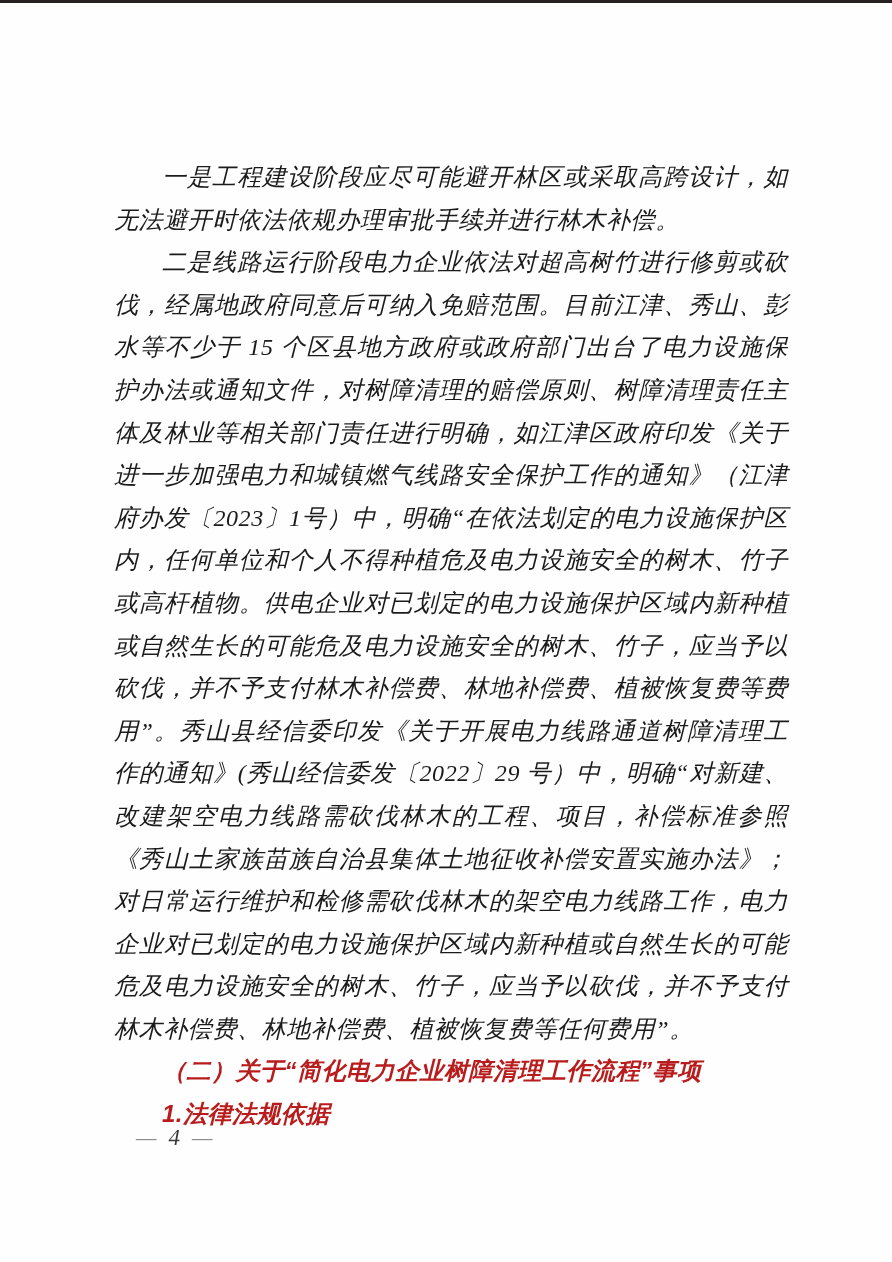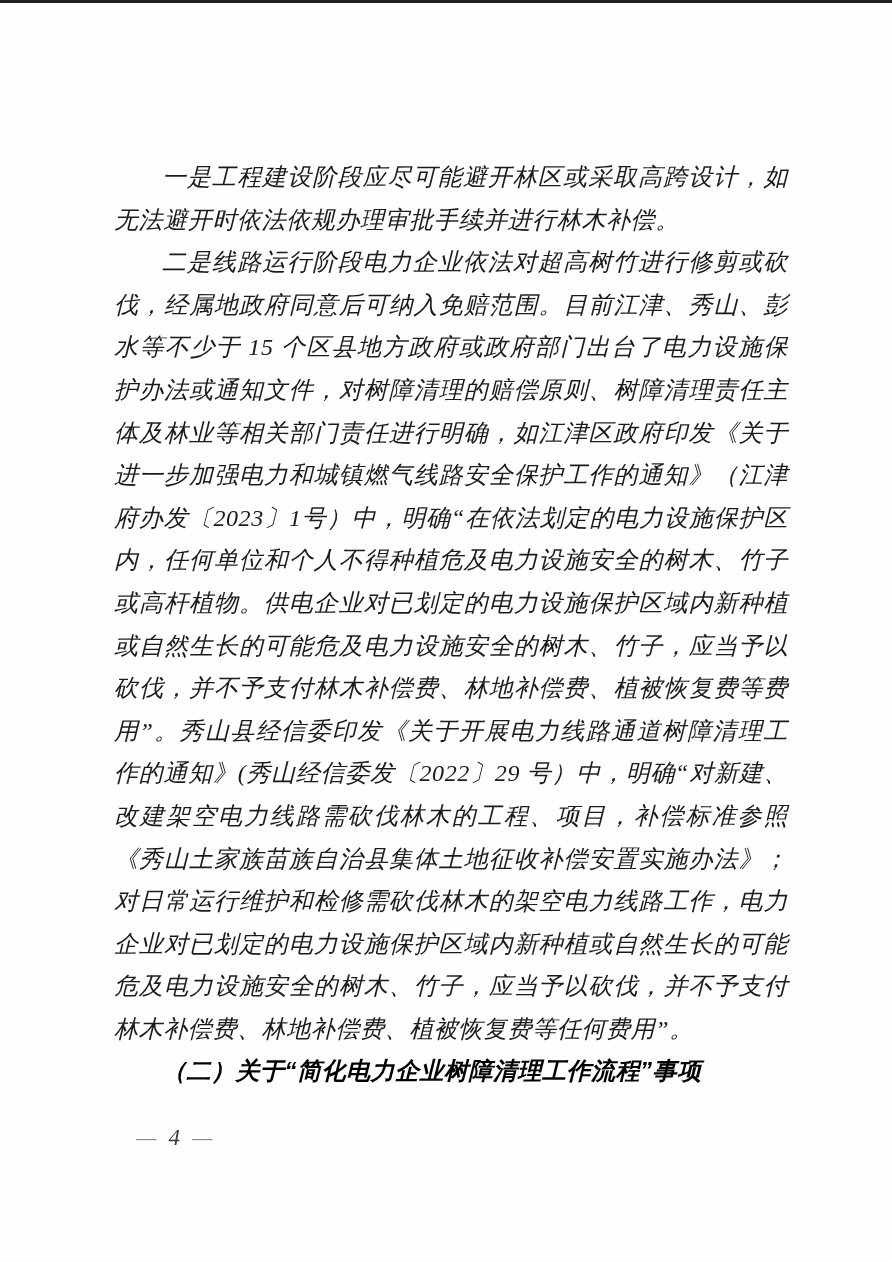--- a/index.html
+++ b/index.html
@@ -34,21 +34,21 @@
     text-indent: 2em;
     letter-spacing: 0.6px;
   }
   .heading {
     margin: 0;
     font-size: 24px;
     line-height: 42.6px;
     font-weight: bold;
     text-indent: 2em;
     font-family: "Liberation Sans", sans-serif;
-    color: #000000;
+    color: #b91c1c;
     letter-spacing: 0.5px;
   }
   .footer {
     position: absolute;
     left: 136px;
     top: 1124px;
     font-size: 23px;
     line-height: 28px;
     font-family: "Liberation Serif", serif;
   }
@@ -59,19 +59,20 @@
 <body>
 
 <div class="page">
 
   <div class="scan-line-top"></div>
 
   <div class="content">
     <p class="para">一是工程建设阶段应尽可能避开林区或采取高跨设计，如无法避开时依法依规办理审批手续并进行林木补偿。</p>
     <p class="para">二是线路运行阶段电力企业依法对超高树竹进行修剪或砍伐，经属地政府同意后可纳入免赔范围。目前江津、秀山、彭水等不少于 15 个区县地方政府或政府部门出台了电力设施保护办法或通知文件，对树障清理的赔偿原则、树障清理责任主体及林业等相关部门责任进行明确，如江津区政府印发《关于进一步加强电力和城镇燃气线路安全保护工作的通知》（江津府办发〔2023〕1号）中，明确“在依法划定的电力设施保护区内，任何单位和个人不得种植危及电力设施安全的树木、竹子或高杆植物。供电企业对已划定的电力设施保护区域内新种植或自然生长的可能危及电力设施安全的树木、竹子，应当予以砍伐，并不予支付林木补偿费、林地补偿费、植被恢复费等费用”。秀山县经信委印发《关于开展电力线路通道树障清理工作的通知》(秀山经信委发〔2022〕29 号）中，明确“对新建、改建架空电力线路需砍伐林木的工程、项目，补偿标准参照《秀山土家族苗族自治县集体土地征收补偿安置实施办法》；对日常运行维护和检修需砍伐林木的架空电力线路工作，电力企业对已划定的电力设施保护区域内新种植或自然生长的可能危及电力设施安全的树木、竹子，应当予以砍伐，并不予支付林木补偿费、林地补偿费、植被恢复费等任何费用”。</p>
     <h2 class="heading">（二）关于“简化电力企业树障清理工作流程”事项</h2>
+    <h3 class="heading">1.法律法规依据</h3>
   </div>
 
   <div class="footer">
     <span class="dash">—</span><span class="num">4</span><span class="dash">—</span>
   </div>
 
 </div>
 
 </body></html>

